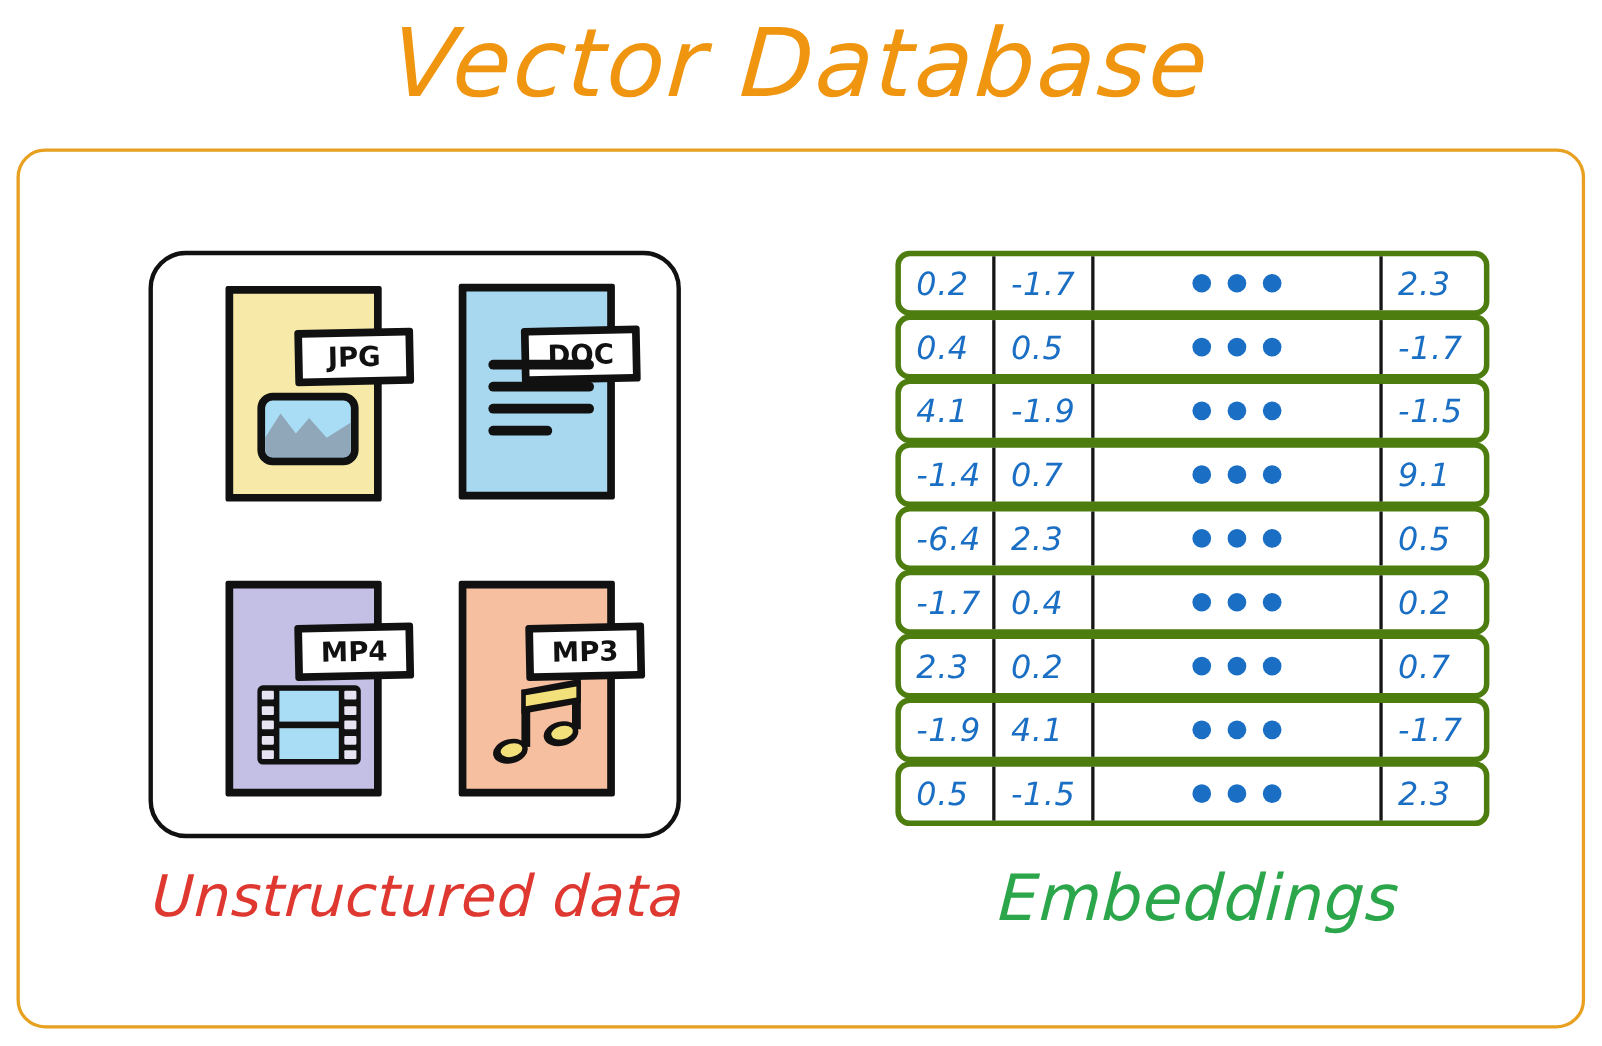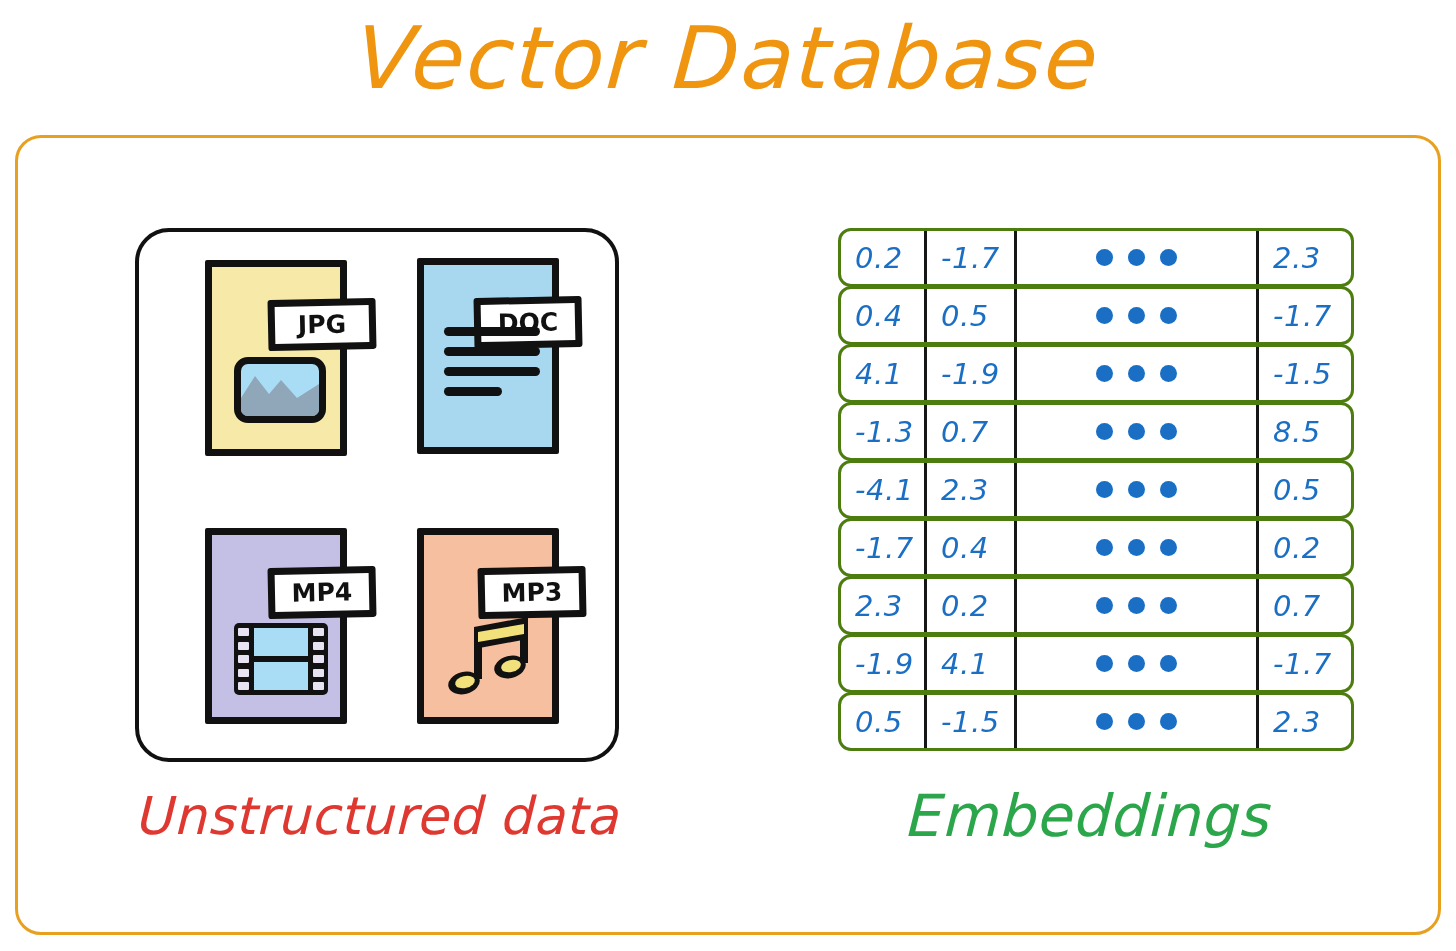--- a/index.html
+++ b/index.html
@@ -200,26 +200,25 @@
     position: absolute;
     left: 814px; top: 228px;
     width: 540px;
     display: flex;
     flex-direction: column;
     gap: 0px;
   }
   .vrow {
     display: flex;
     height: 59px;
-    border: 3px solid #4d7c0f;
+    border: 5px solid #4d7c0f;
     border-radius: 13px;
     background: #ffffff;
     margin-bottom: -1px;
     position: relative;
-    margin-left: 24px;
   }
   .vcell {
     display: flex;
     align-items: center;
     font-family: "DejaVu Sans", sans-serif;
     font-size: 29px;
     color: #1a6fc4;
     font-style: italic;
     letter-spacing: 0.5px;
   }
@@ -347,33 +346,33 @@
         <div class="vcell c2">
           <span class="dots">
             <i></i>
             <i></i>
             <i></i>
           </span>
         </div>
         <div class="vcell c3">-1.5</div>
       </div>
       <div class="vrow">
-        <div class="vcell c0">-1.3</div>
+        <div class="vcell c0">-1.4</div>
         <div class="vcell c1">0.7</div>
         <div class="vcell c2">
           <span class="dots">
             <i></i>
             <i></i>
             <i></i>
           </span>
         </div>
-        <div class="vcell c3">8.5</div>
-      </div>
-      <div class="vrow">
-        <div class="vcell c0">-4.1</div>
+        <div class="vcell c3">9.1</div>
+      </div>
+      <div class="vrow">
+        <div class="vcell c0">-6.4</div>
         <div class="vcell c1">2.3</div>
         <div class="vcell c2">
           <span class="dots">
             <i></i>
             <i></i>
             <i></i>
           </span>
         </div>
         <div class="vcell c3">0.5</div>
       </div>

